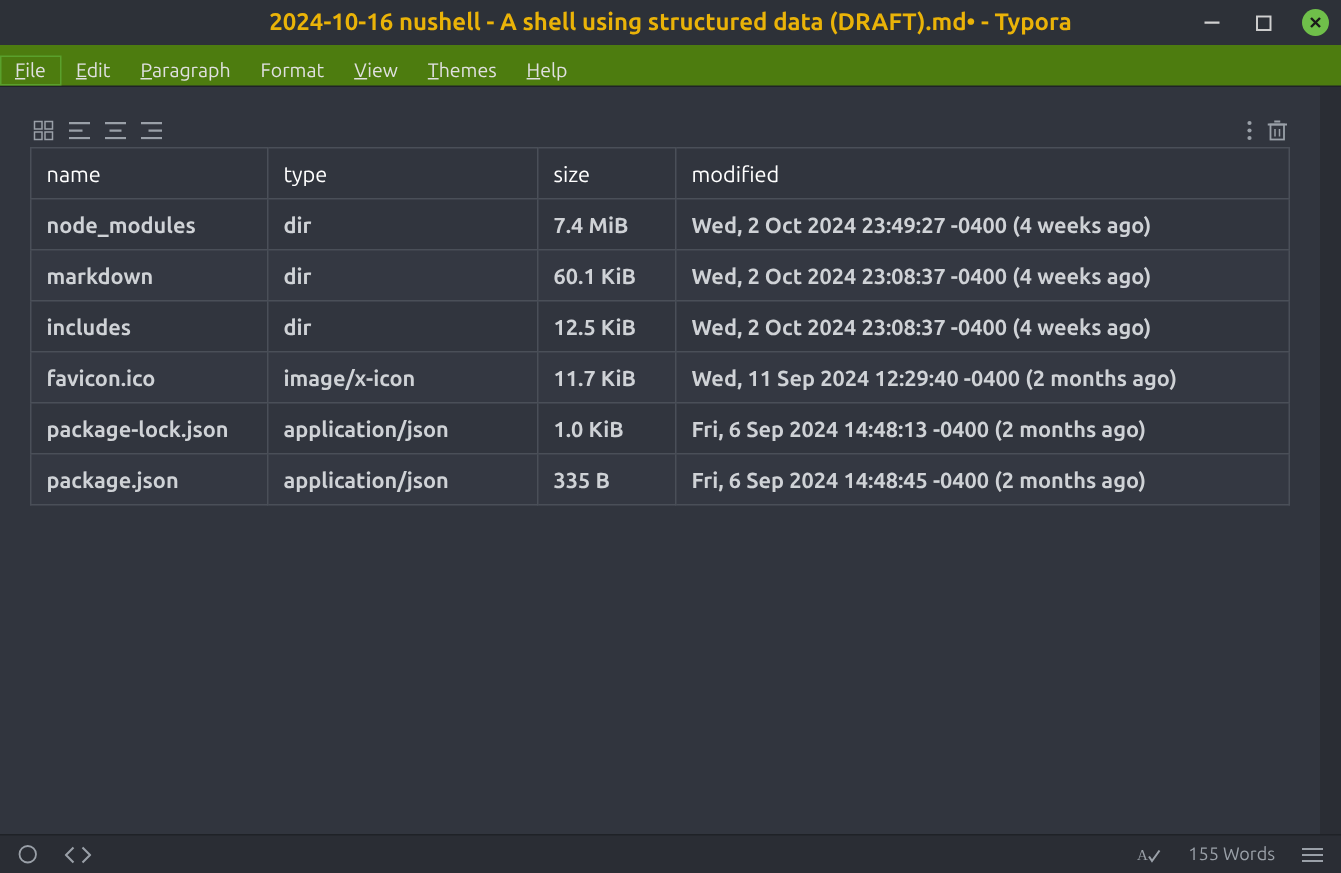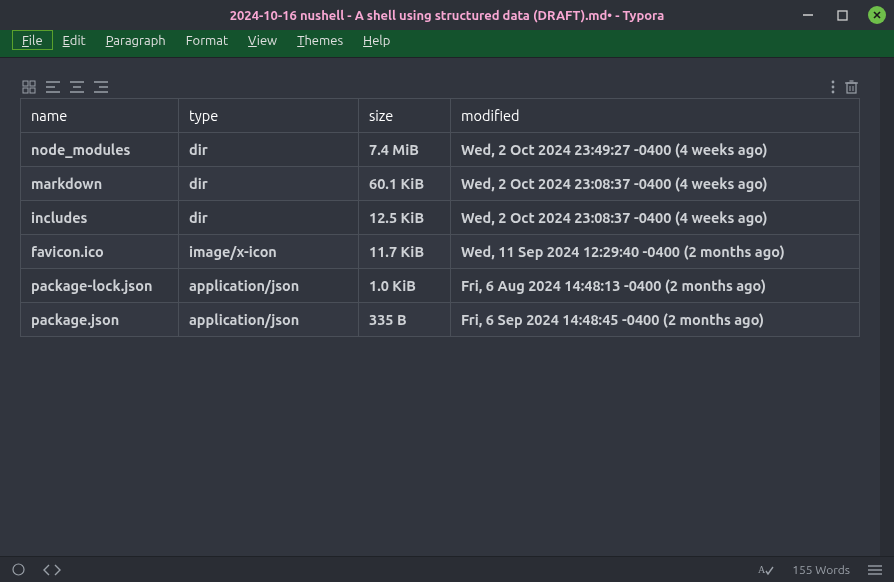--- a/index.html
+++ b/index.html
@@ -13,22 +13,22 @@
     flex-direction: column;
   }
   
   .titlebar {
     height: 30px;
     background: #2d3138;
     display: flex;
     align-items: center;
     justify-content: center;
     position: relative;
-    font-size: 13px;
-    color: #f9a8d4;
+    font-size: 16px;
+    color: #eab308;
     font-weight: 600;
   }
   .window-controls {
     position: absolute;
     right: 8px; top: 0;
     height: 30px;
     display: flex;
     align-items: center;
     gap: 18px;
   }
@@ -42,24 +42,24 @@
     width: 18px; height: 18px;
     border-radius: 50%;
     background: #6fbf4a;
     color: #1a1a1a;
     font-size: 12px;
     font-weight: bold;
   }
   
   .menubar {
     height: 28px;
-    background: #14532d;
-    display: flex;
-    align-items: flex-start;
-    padding: 0 12px;
+    background: #4d7c0f;
+    display: flex;
+    align-items: flex-end;
+    padding: 0 0;
     border-bottom: 1px solid #1f2227;
   }
   .menu-item {
     padding: 3px 10px;
     font-size: 13px;
     color: #e0e0e0;
     cursor: pointer;
   }
   .menu-item.active {
     border: 1px solid #5aa02c;
@@ -272,21 +272,21 @@
           <tr>
             <td>favicon.ico</td>
             <td>image/x-icon</td>
             <td>11.7 KiB</td>
             <td>Wed, 11 Sep 2024 12:29:40 -0400 (2 months ago)</td>
           </tr>
           <tr>
             <td>package-lock.json</td>
             <td>application/json</td>
             <td>1.0 KiB</td>
-            <td>Fri, 6 Aug 2024 14:48:13 -0400 (2 months ago)</td>
+            <td>Fri, 6 Sep 2024 14:48:13 -0400 (2 months ago)</td>
           </tr>
           <tr>
             <td>package.json</td>
             <td>application/json</td>
             <td>335 B</td>
             <td>Fri, 6 Sep 2024 14:48:45 -0400 (2 months ago)</td>
           </tr>
         </tbody>
     </table>
   </div>

